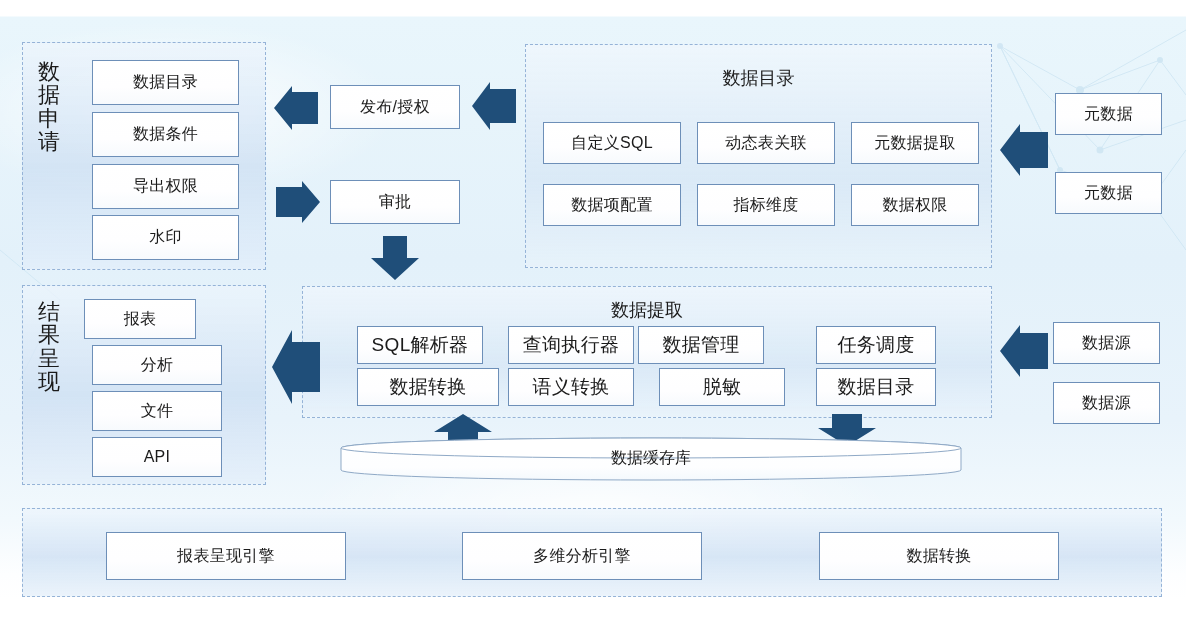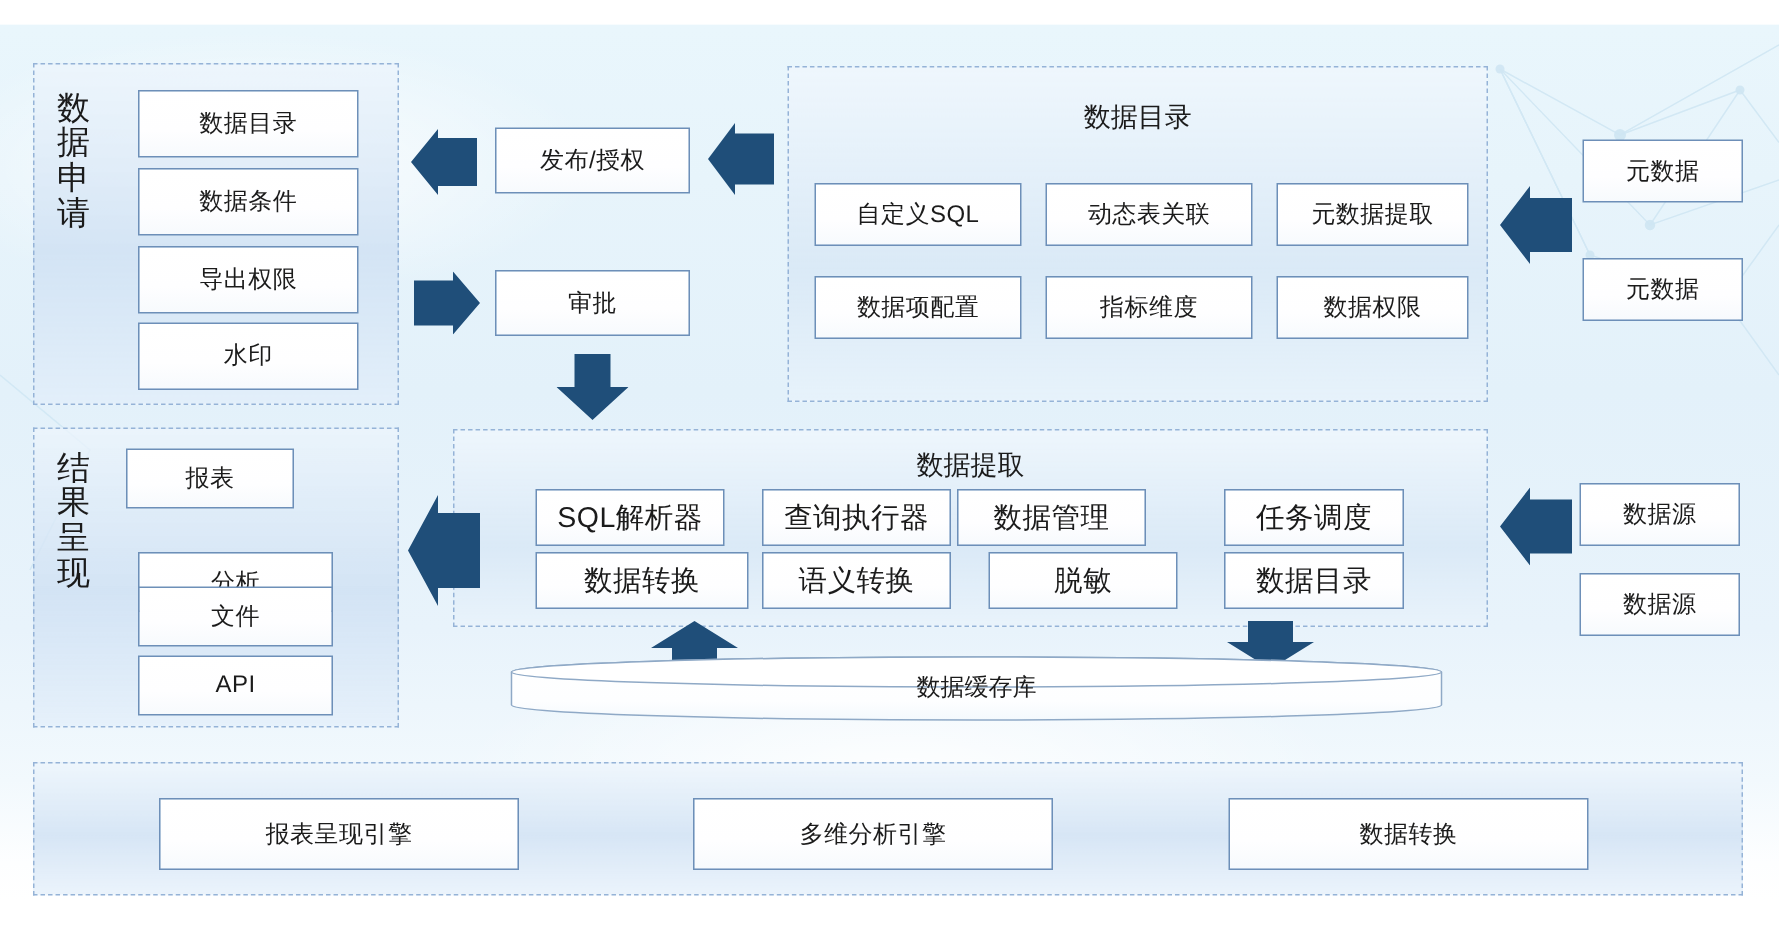--- a/index.html
+++ b/index.html
@@ -123,21 +123,21 @@
 
   <div class="box" style="left:92px; top:60px; width:147px; height:45px;">数据目录</div>
   <div class="box" style="left:92px; top:112px; width:147px; height:45px;">数据条件</div>
   <div class="box" style="left:92px; top:164px; width:147px; height:45px;">导出权限</div>
   <div class="box" style="left:92px; top:215px; width:147px; height:45px;">水印</div>
 
   <div class="grp" style="left:22px; top:285px; width:244px; height:200px;"></div>
   <div class="vlabel" style="left:36px; top:300px;">结果呈现</div>
 
   <div class="box" style="left:84px; top:299px; width:112px; height:40px;">报表</div>
-  <div class="box" style="left:92px; top:345px; width:130px; height:40px;margin-top:23px;">分析</div>
+  <div class="box" style="left:92px; top:345px; width:130px; height:40px;">分析</div>
   <div class="box" style="left:92px; top:391px; width:130px; height:40px;">文件</div>
   <div class="box" style="left:92px; top:437px; width:130px; height:40px;">API</div>
 
   <div class="box" style="left:330px; top:85px; width:130px; height:44px;">发布/授权</div>
   <div class="box" style="left:330px; top:180px; width:130px; height:44px;">审批</div>
 
   <svg class="arrow" style="left:274px; top:86px;" width="44" height="44" viewBox="0 0 44 44">
     <polygon points="44,6 18,6 18,0 0,22 18,44 18,38 44,38" fill="#1F4E79"></polygon>
   </svg>
 

